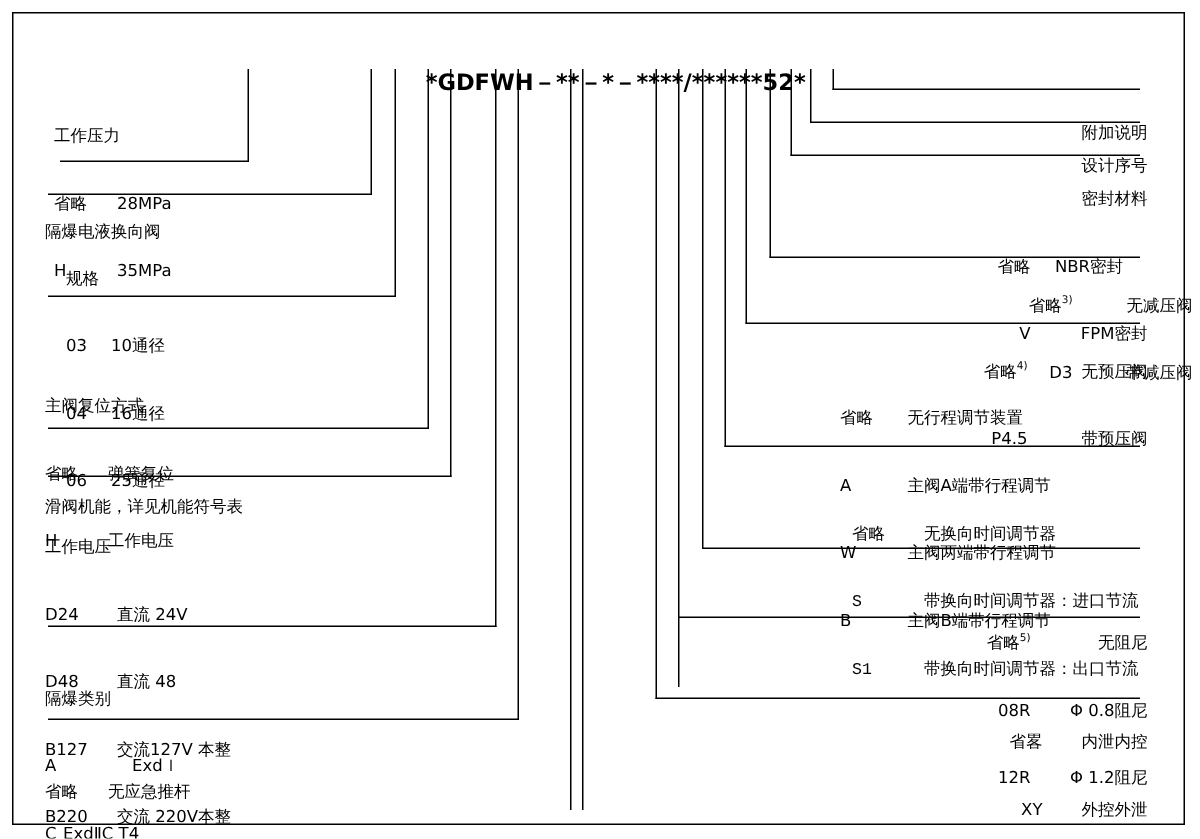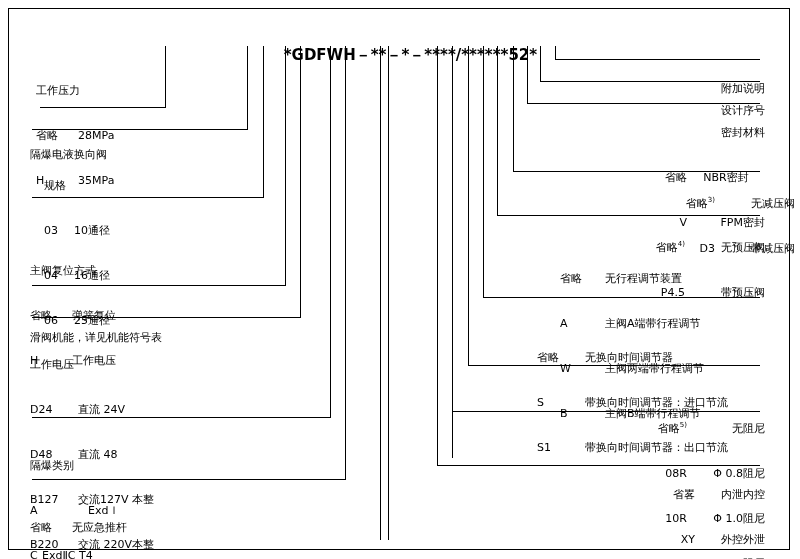--- a/index.html
+++ b/index.html
@@ -169,30 +169,29 @@
     <span class="row" style="display:block;text-align:right;"><span class="lbl">P4.5</span><span class="lbl" style="width:80px;text-align:right;">带预压阀</span></span>
   </div>
 
   <div class="blk right" style="left:560px;top:241px;width:205px;">
     <span class="row"><span class="lbl" style="width:45px;">省略</span><span class="lbl">无行程调节装置</span></span>
     <span class="row"><span class="lbl" style="width:45px;">A</span><span class="lbl">主阀A端带行程调节</span></span>
     <span class="row"><span class="lbl" style="width:45px;">W</span><span class="lbl">主阀两端带行程调节</span></span>
     <span class="row"><span class="lbl" style="width:45px;">B</span><span class="lbl">主阀B端带行程调节</span></span>
   </div>
 
-  <div class="blk right" style="left:537px;top:320px;width:230px;">
+  <div class="blk right" style="left:568px;top:320px;width:230px;font-family:Liberation Mono, monospace;">
     <span class="row"><span class="lbl" style="width:48px;">省略</span><span class="lbl">无换向时间调节器</span></span>
     <span class="row"><span class="lbl" style="width:48px;">S</span><span class="lbl">带换向时间调节器：进口节流</span></span>
     <span class="row"><span class="lbl" style="width:48px;">S1</span><span class="lbl">带换向时间调节器：出口节流</span></span>
   </div>
 
   <div class="blk right" style="left:595px;top:388px;width:170px;text-align:right;">
     <span class="row" style="display:block;text-align:right;"><span class="lbl">省略</span><span class="sup">5)</span><span class="lbl" style="width:78px;text-align:right;">无阻尼</span></span>
     <span class="row" style="display:block;text-align:right;"><span class="lbl">08R</span><span class="lbl" style="width:78px;text-align:right;">Φ 0.8阻尼</span></span>
-    <span class="row" style="display:block;text-align:right;"><span class="lbl">10R</span><span class="lbl" style="width:78px;text-align:right;">Φ 1.0阻尼</span></span>
     <span class="row" style="display:block;text-align:right;"><span class="lbl">12R</span><span class="lbl" style="width:78px;text-align:right;">Φ 1.2阻尼</span></span>
   </div>
 
   <div class="blk right" style="left:600px;top:457px;width:165px;text-align:right;">
     <span class="row" style="display:block;text-align:right;"><span class="lbl">省畧</span><span class="lbl" style="width:70px;text-align:right;">内泄内控</span></span>
     <span class="row" style="display:block;text-align:right;"><span class="lbl">XY</span><span class="lbl" style="width:70px;text-align:right;">外控外泄</span></span>
     
     
   </div>
 

